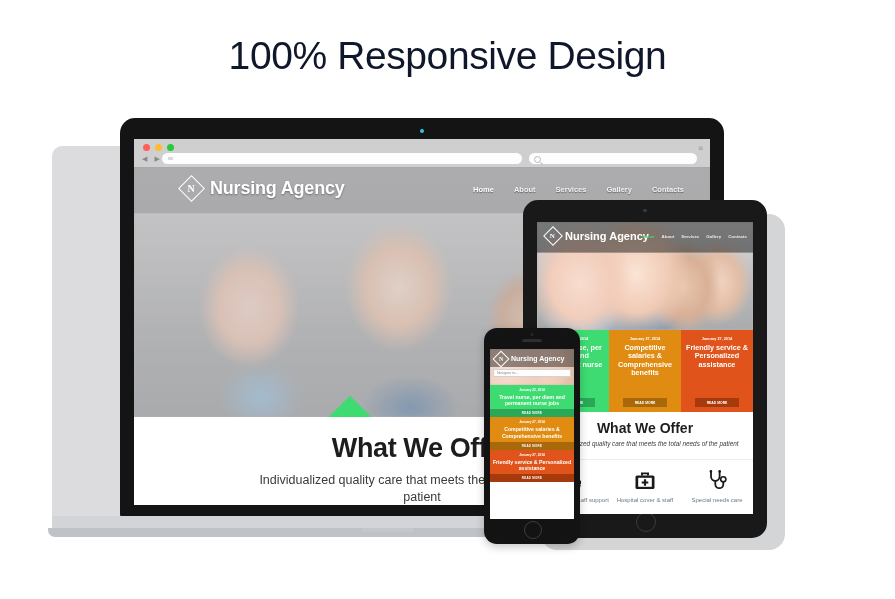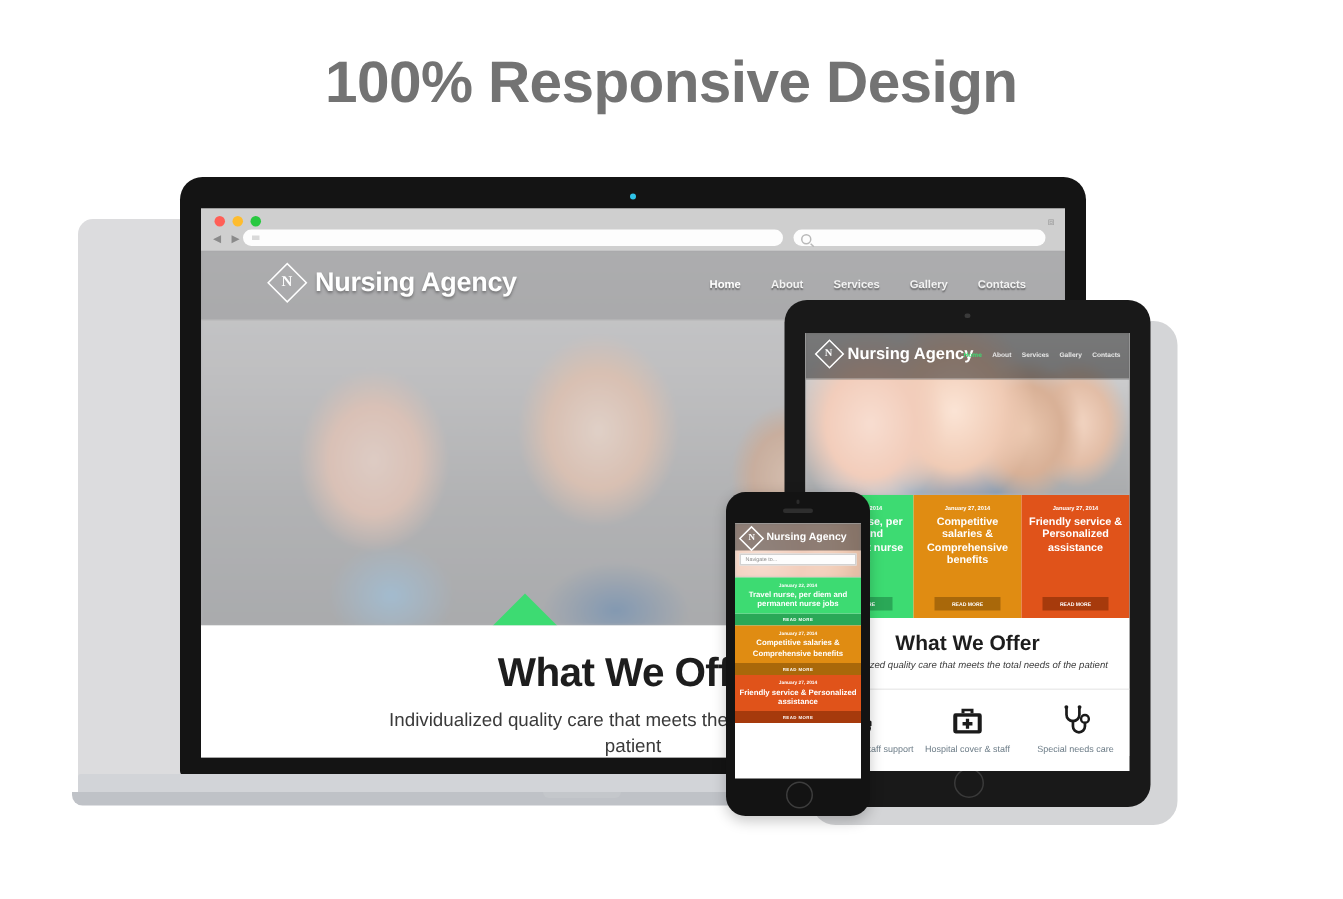--- a/index.html
+++ b/index.html
@@ -6,21 +6,21 @@
   body{
     width:895px;height:599px;background:#ffffff;
     font-family:"Liberation Sans","DejaVu Sans",sans-serif;
     overflow:hidden;position:relative;
   }
   .stage{position:absolute;inset:0;}
 
   
   .headline{
     position:absolute;top:34px;left:0;width:895px;text-align:center;
-    font-size:39px;font-weight:bold;color:#737373;letter-spacing:-0.4px;
+    font-size:39px;font-weight:normal;color:#0f172a;letter-spacing:-0.4px;
   }
 
   
   .laptop{position:absolute;left:52px;top:118px;width:672px;height:420px;}
   .laptop-shadowplate{
     position:absolute;left:0;top:28px;width:640px;height:385px;
     background:#dcdcde;border-radius:10px;
   }
   .laptop-lid{
     position:absolute;left:68px;top:0;width:604px;height:400px;

